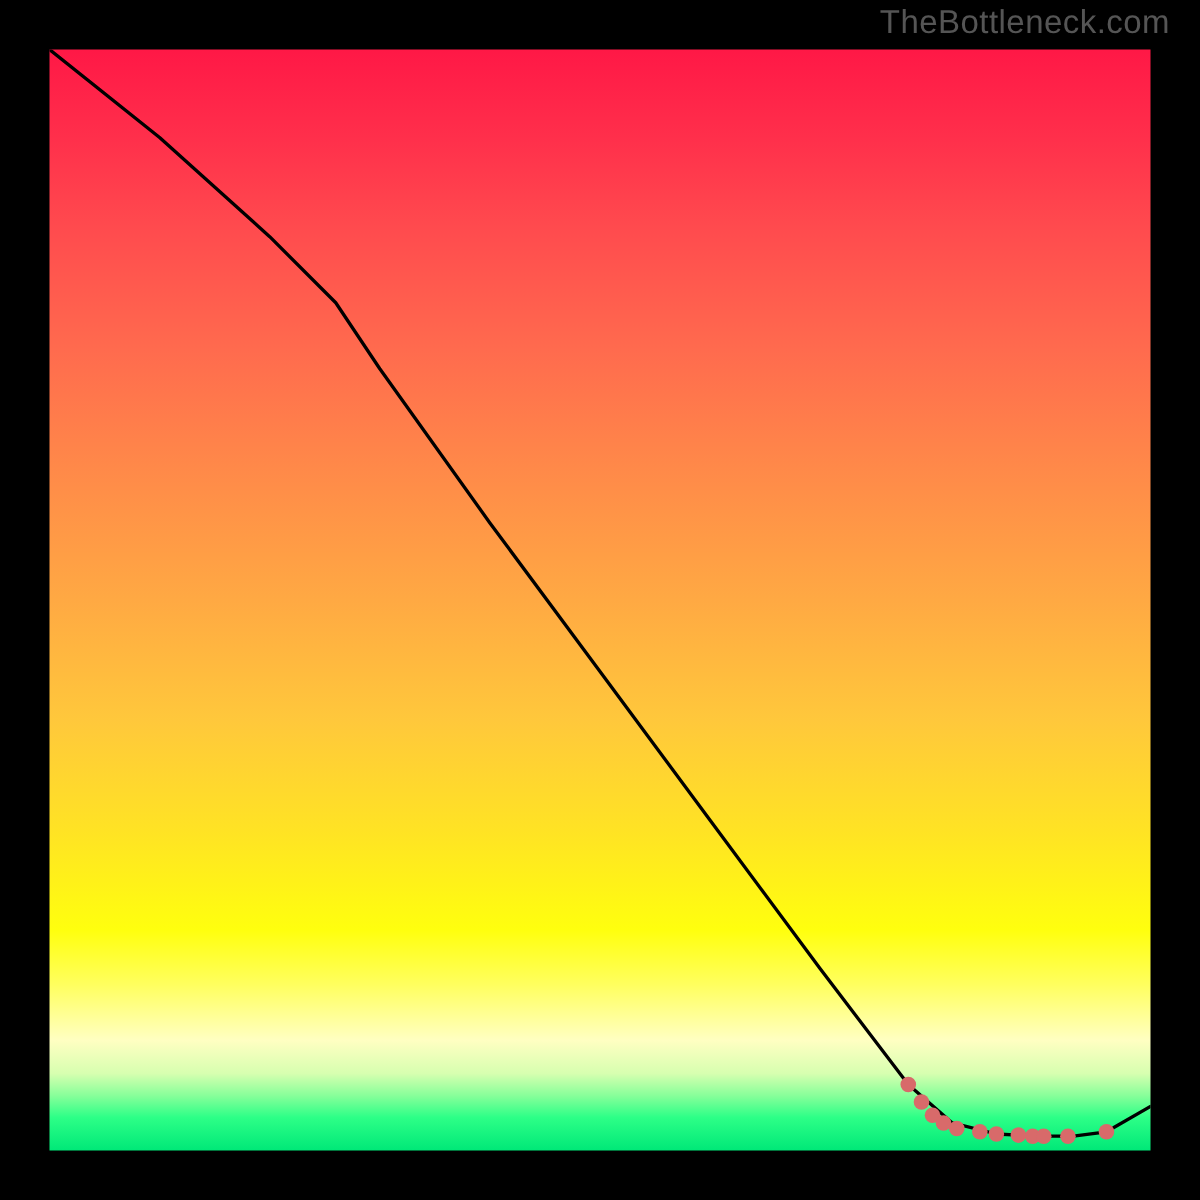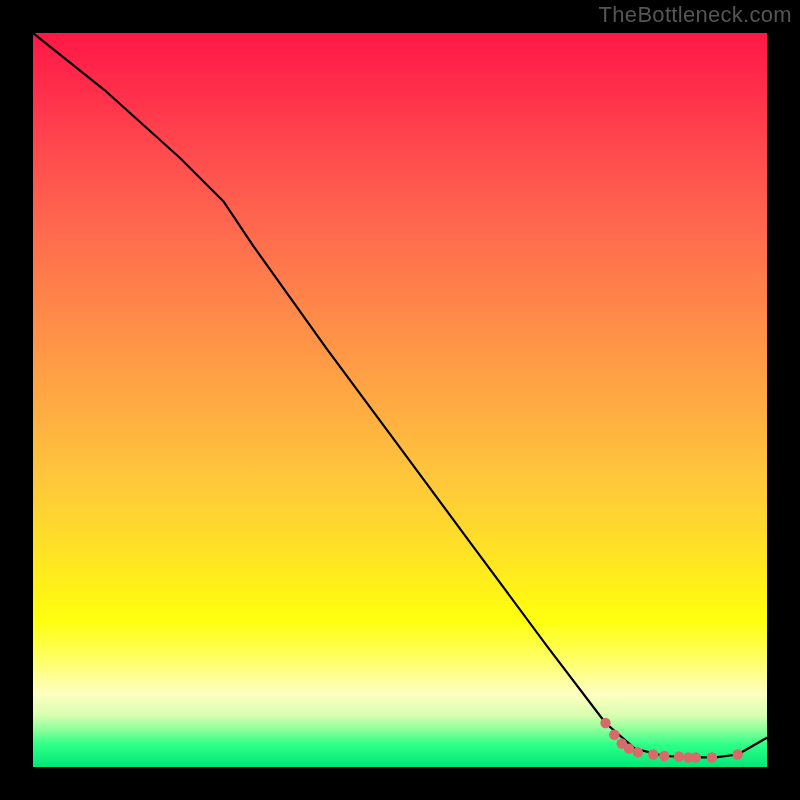--- a/index.html
+++ b/index.html
@@ -13,21 +13,21 @@
   }
   .stage {
     position: relative;
     width: 800px;
     height: 800px;
     background: #000;
   }
   .watermark {
     position: absolute;
     top: 2px;
-    right: 8px;
+    right: 20px;
     color: #555;
     font-size: 22px;
     font-weight: 500;
     letter-spacing: 0.3px;
     user-select: none;
   }
   .plot {
     position: absolute;
     left: 33px;
     top: 33px;

